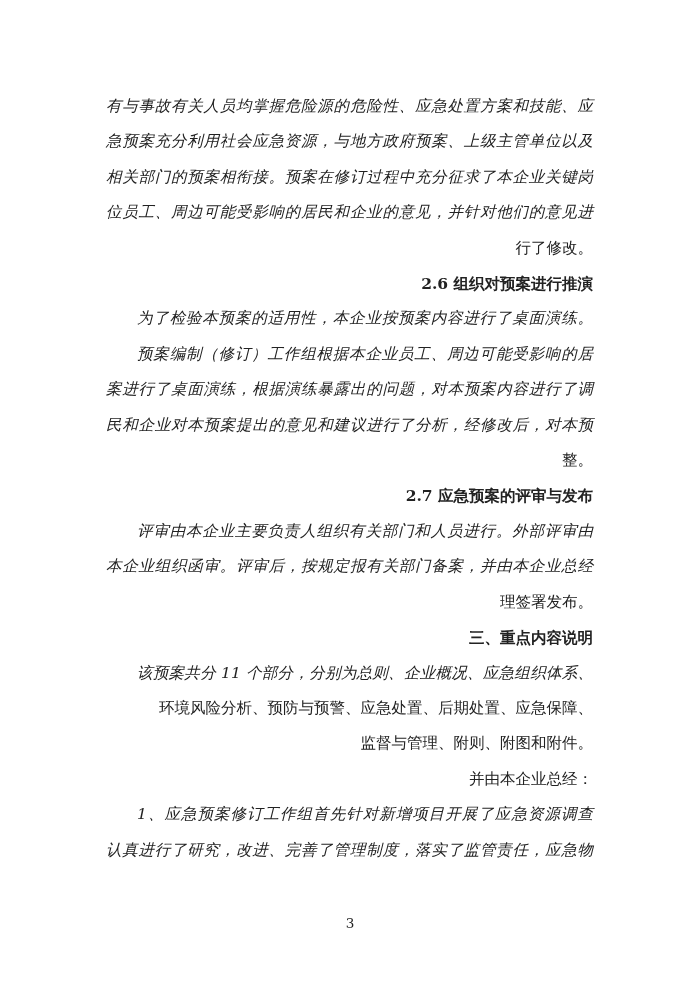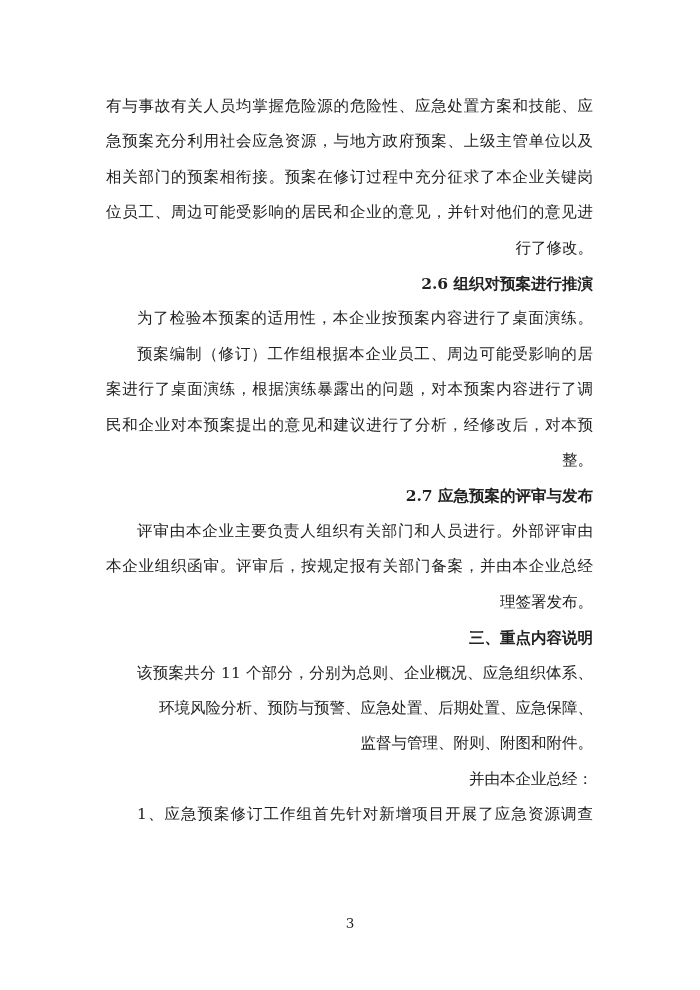--- a/index.html
+++ b/index.html
@@ -26,20 +26,21 @@
     font-size: 15.5px;
     line-height: 35.4px;
     letter-spacing: 0;
     white-space: nowrap;
     text-align: right;
   }
   .line.full {
     white-space: normal;
     text-align: justify;
     text-align-last: justify;
+    font-style: italic;
   }
   .line.indent {
     text-indent: 31px;
   }
   .line.heading {
     font-weight: bold;
   }
   .page-num {
     position: absolute;
     left: 0;
@@ -80,17 +81,18 @@
 
     <div class="line heading indent">三、重点内容说明</div>
 
     <div class="line indent full">该预案共分 11 个部分，分别为总则、企业概况、应急组织体系、</div>
     <div class="line">环境风险分析、预防与预警、应急处置、后期处置、应急保障、</div>
     <div class="line">监督与管理、附则、附图和附件。</div>
 
     <div class="line indent">并由本企业总经：</div>
 
     <div class="line indent full">1、应急预案修订工作组首先针对新增项目开展了应急资源调查</div>
+    <div class="line full">认真进行了研究，改进、完善了管理制度，落实了监管责任，应急物</div>
 
   </div>
 
   <div class="page-num">3</div>
 </div>
 
 </body></html>

